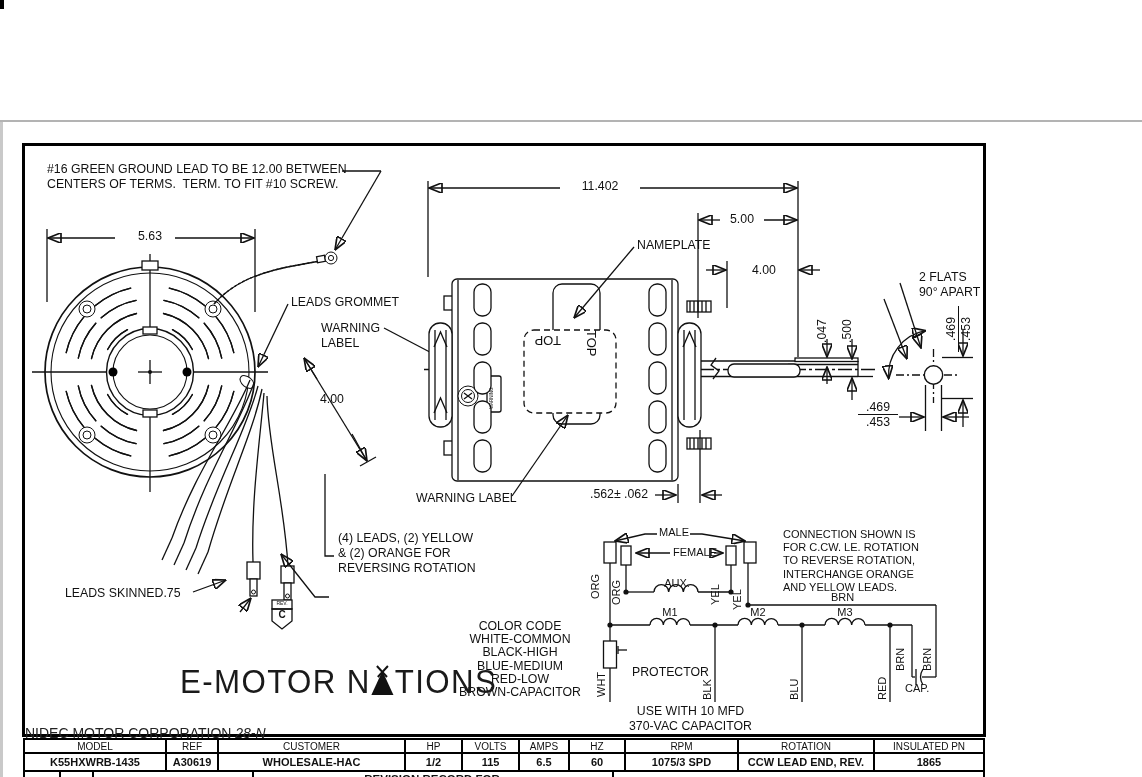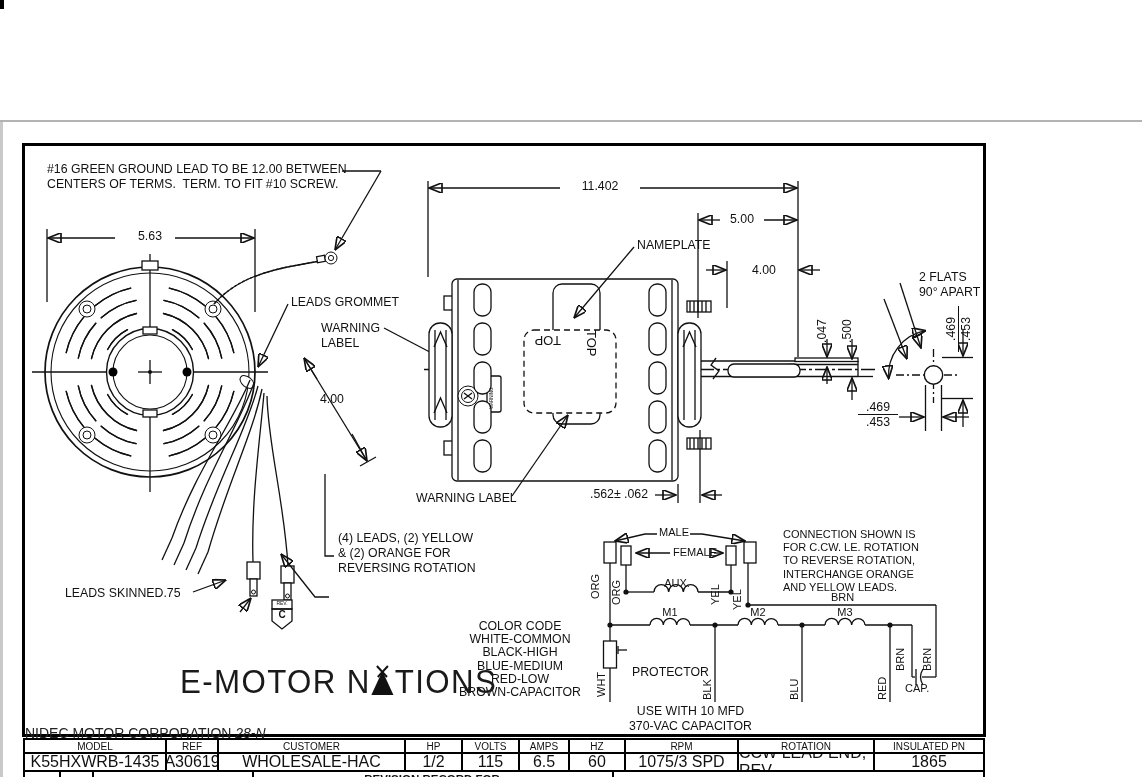--- a/index.html
+++ b/index.html
@@ -31,21 +31,21 @@
   .corp{position:absolute;left:25px;top:725px;font-size:14px;color:#222;}
   .corp .frame{font-style:italic;}
   .tblock{position:absolute;left:23px;top:738px;width:962px;border:2px solid #000;
         box-sizing:border-box;background:#fff;}
   .trow{display:flex;}
   .thead{border-bottom:2px solid #000;}
   .tc{border-right:2px solid #000;box-sizing:border-box;display:flex;align-items:center;
       justify-content:center;overflow:hidden;}
   .tc:last-child{border-right:none;flex:1;}
   .thead .tc{height:12px;font-size:10px;}
-  .tvals .tc{height:16px;font-size:16px;font-weight:normal;}
+  .tvals .tc{height:16px;font-size:11px;font-weight:bold;}
   .c0{width:142px}.c1{width:52px}.c2{width:187px}.c3{width:57px}.c4{width:57px}
   .c5{width:50px}.c6{width:56px}.c7{width:113px}.c8{width:136px}
   .revrow{position:absolute;left:23px;top:772px;width:962px;height:5px;overflow:hidden;
         border-left:2px solid #000;border-right:2px solid #000;box-sizing:border-box;}
   .revline{position:absolute;top:0;width:2px;height:5px;background:#000;}
   .revtext{position:absolute;left:227px;top:1px;width:360px;text-align:center;
         font-size:11.5px;font-weight:bold;}
   .sticker{font-size:4.5px;letter-spacing:0;}
   .revflag-label{position:absolute;left:272px;top:600px;width:20px;text-align:center;font-size:5px;}
   .revflag-val{position:absolute;left:272px;top:609px;width:20px;text-align:center;

